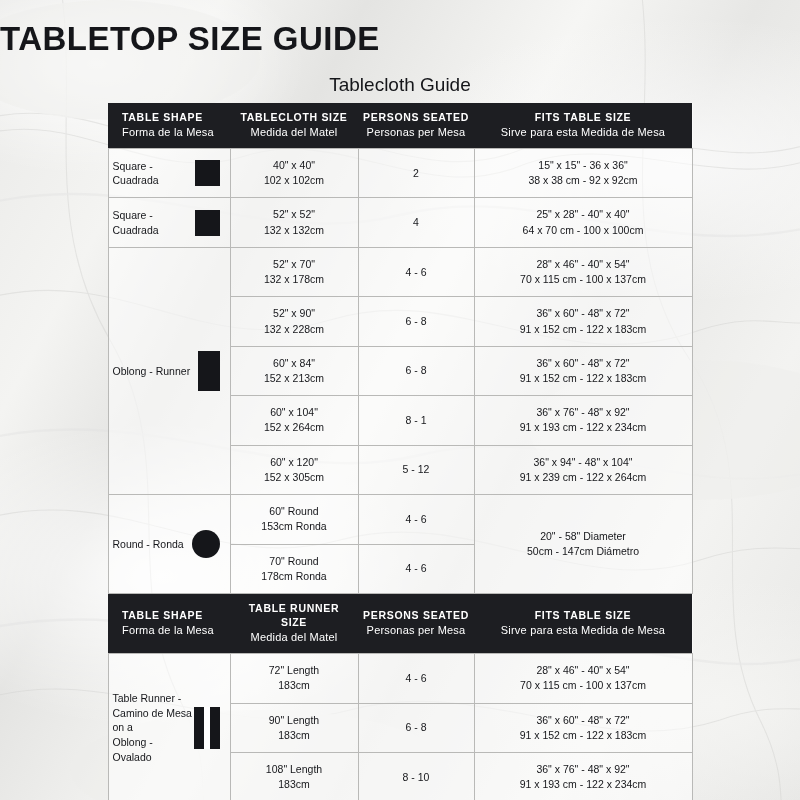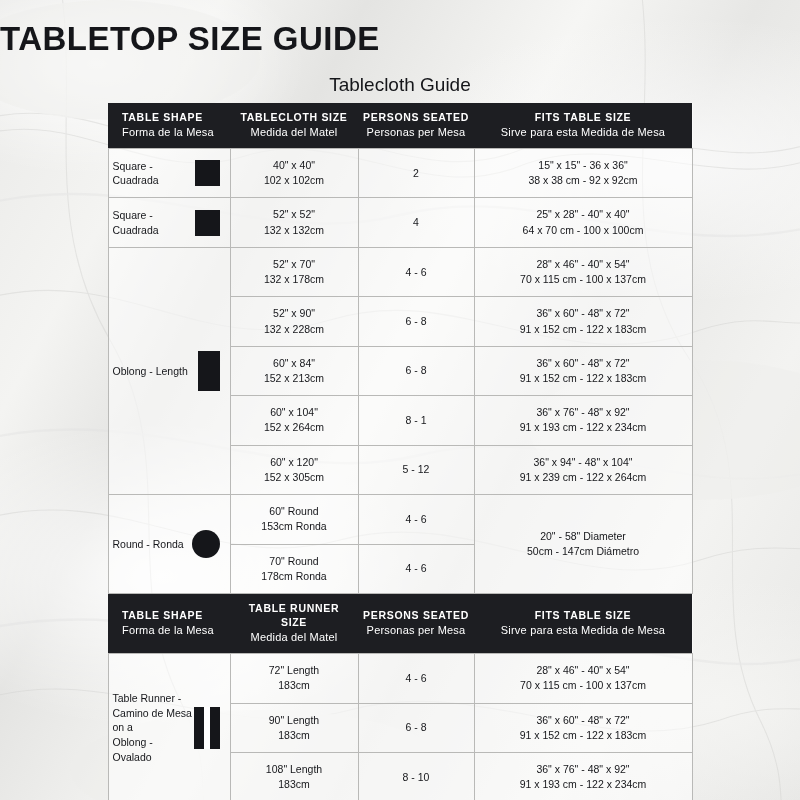--- a/index.html
+++ b/index.html
@@ -236,21 +236,21 @@
         <td style="white-space:pre-line">52" x 52"
 132 x 132cm</td>
         <td>4</td>
         <td style="white-space:pre-line">25" x 28" - 40" x 40"
 64 x 70 cm - 100 x 100cm</td>
       </tr>
 
       <tr style="height:48px">
         <td class="shape-cell" rowspan="5">
           <div class="shape-inner">
-            <span class="shape-label">Oblong - Length</span>
+            <span class="shape-label">Oblong - Runner</span>
             <span class="sw-oblong"></span>
           </div>
         </td>
         <td style="white-space:pre-line">52" x 70"
 132 x 178cm</td>
         <td>4 - 6</td>
         <td style="white-space:pre-line">28" x 46" - 40" x 54"
 70 x 115 cm - 100 x 137cm</td>
       </tr>
       <tr style="height:46px">

